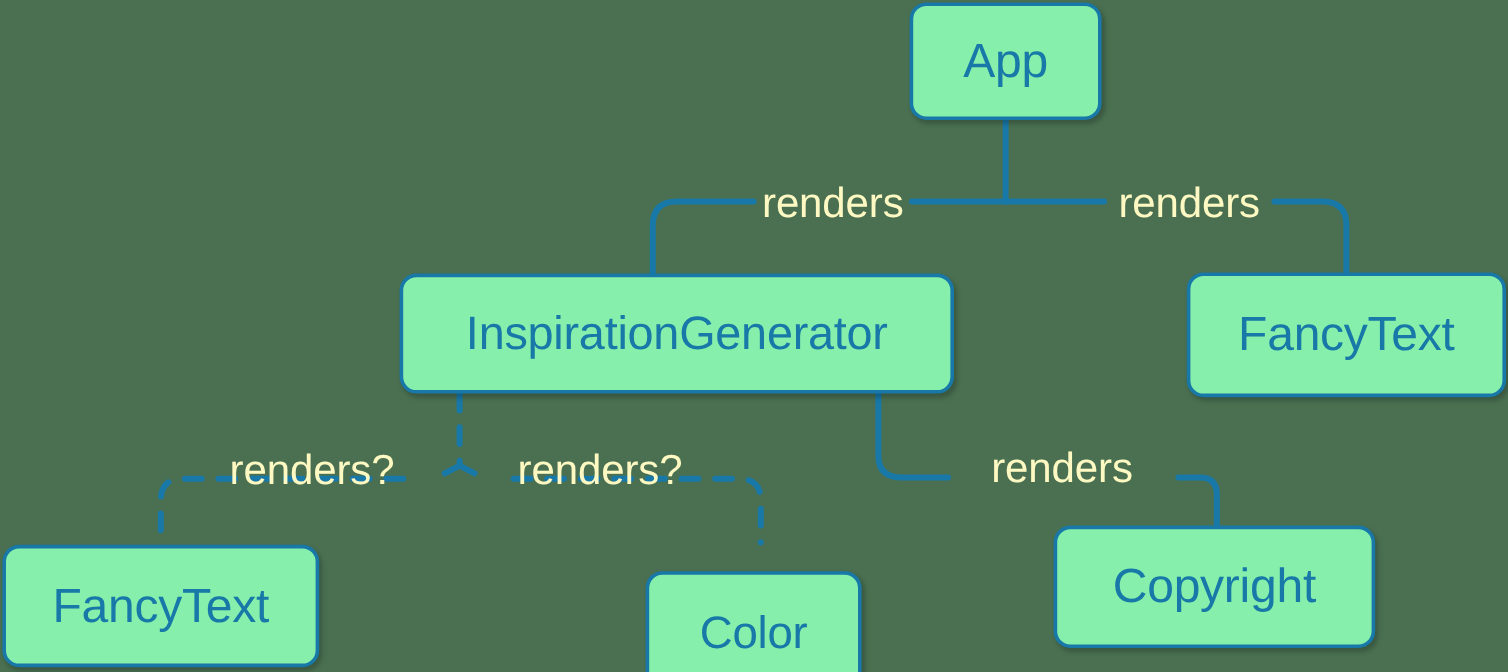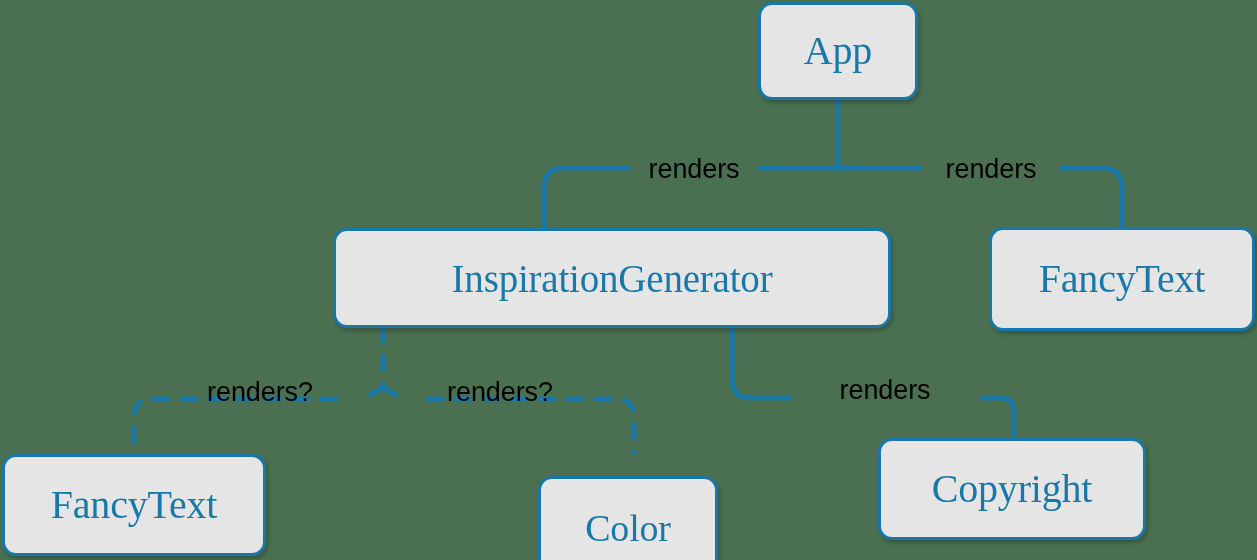--- a/index.html
+++ b/index.html
@@ -20,55 +20,54 @@
   }
   #edge-layer {
     position: absolute;
     left: 0;
     top: 0;
     width: 1257px;
     height: 560px;
   }
   .node {
     position: absolute;
-    background: #e5e5e5;
+    background: #86efac;
     border: 3px solid #1878a8;
     border-radius: 14px;
     box-sizing: border-box;
     display: flex;
     align-items: center;
     justify-content: center;
     color: #1878a8;
     box-shadow: 2px 3px 4px rgba(0,0,0,0.22);
-    font-family: Liberation Serif, serif;
   }
   .node-label {
     font-size: 40px;
     line-height: 1;
     letter-spacing: -0.2px;
     white-space: nowrap;
     color: #1878a8;
   }
   .node-small .node-label { font-size: 38px; }
   .node-wide  .node-label { font-size: 39px; }
 
   .edge-label {
     position: absolute;
-    color: #000000;
-    font-size: 27px;
+    color: #fef9c3;
+    font-size: 35px;
     line-height: 1;
     white-space: nowrap;
     transform: translate(-50%, -50%);
     letter-spacing: -0.1px;
     text-align: right;
   }
 
   
   #node-app              { left: 758px;  top: 2px;   width: 160px; height: 98px; }
-  #node-inspiration      { left: 333px;  top: 228px; width: 558px; height: 100px; }
+  #node-inspiration      { left: 333px;  top: 228px; width: 462px; height: 100px; }
   #node-fancytext-right  { left: 989px;  top: 227px; width: 266px; height: 104px; }
   #node-fancytext-bottom { left: 2px;    top: 454px; width: 264px; height: 102px; }
   #node-color            { left: 538px;  top: 476px; width: 180px; height: 104px; }
   #node-copyright        { left: 878px;  top: 438px; width: 268px; height: 102px; }
 
   
   #label-app-inspiration { left: 694px; top: 169px; }
   #label-app-fancytext   { left: 991px; top: 169px; }
   #label-ig-fancytext    { left: 260px; top: 392px; }
   #label-ig-color        { left: 500px; top: 392px; }

